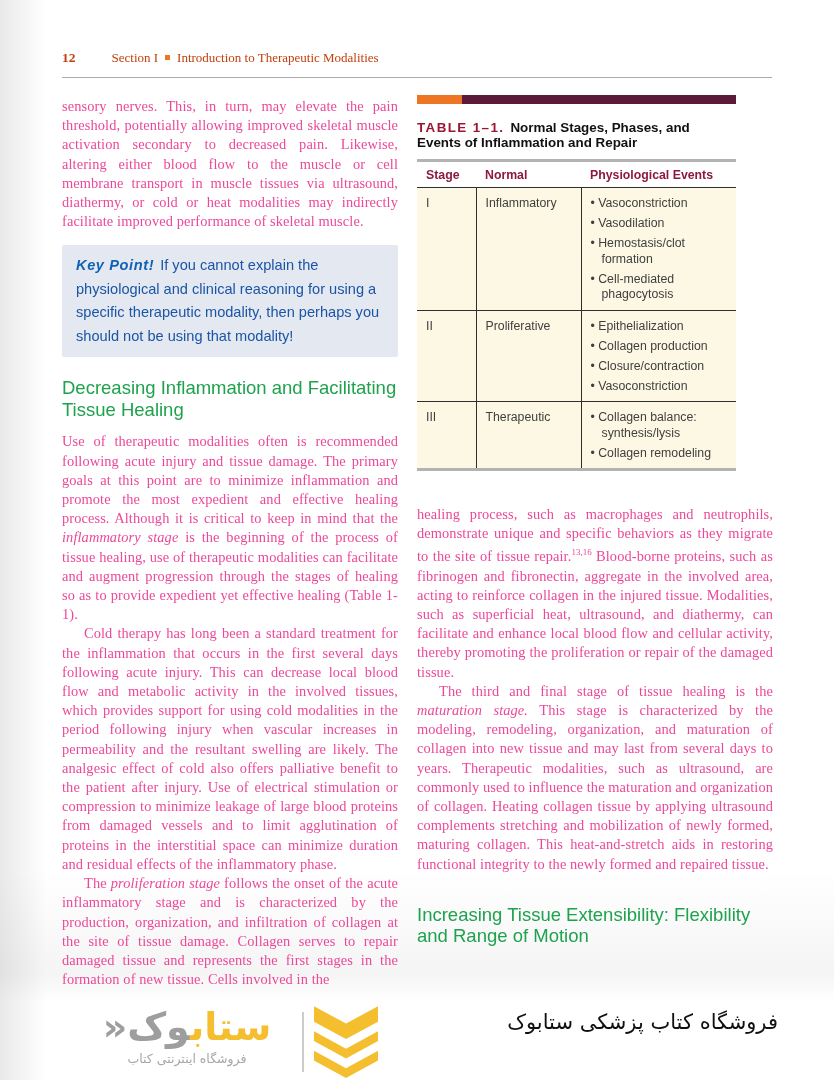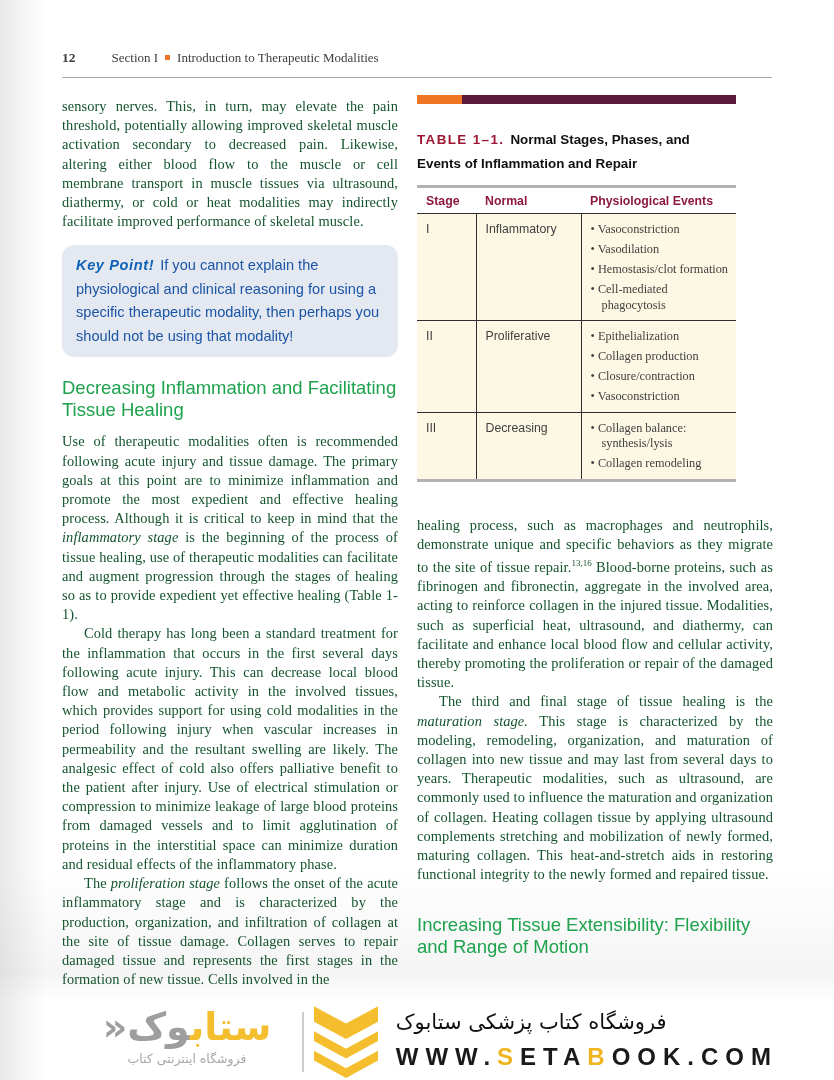--- a/index.html
+++ b/index.html
@@ -7,60 +7,60 @@
     width:834px;height:1080px;position:relative;overflow:hidden;
     background:#ffffff;font-family:"Liberation Serif",serif;
   }
   
   .shade-left{position:absolute;left:0;top:0;width:46px;height:100%;
     background:linear-gradient(to right,rgba(120,120,120,.16),rgba(255,255,255,0));pointer-events:none;}
   .shade-bottom{position:absolute;left:0;top:870px;width:100%;height:132px;
     background:linear-gradient(to bottom,rgba(0,0,0,0),rgba(110,110,110,.07) 78%,rgba(255,255,255,0));pointer-events:none;}
 
   
-  .pagehead{position:absolute;left:62px;top:50px;width:710px;font-size:13px;color:#404040;}
+  .pagehead{position:absolute;left:62px;top:50px;width:710px;font-size:13px;color:#c2410c;}
   .pagehead .pgnum{font-weight:bold;font-size:13.5px;margin-right:36px;}
   .pagehead .sqbullet{display:inline-block;width:5px;height:5px;background:#EE7524;margin:0 7px 2px 7px;}
   .head-rule{position:absolute;left:62px;top:77px;width:710px;height:1px;background:#ababab;}
 
   
   .col{position:absolute;top:97px;}
   .col-left{left:62px;width:336px;}
   .col-right{left:417px;top:95px;width:356px;}
 
-  p.body{font-size:14.4px;line-height:19.2px;text-align:justify;color:#14532d;margin:0;letter-spacing:.1px;}
+  p.body{font-size:14.4px;line-height:19.2px;text-align:justify;color:#ec4899;margin:0;letter-spacing:.1px;}
   p.body i{letter-spacing:.1px;}
   p.indent{text-indent:22px;}
   sup.ref{font-size:9px;vertical-align:6px;letter-spacing:0;}
 
   
-  .keypoint{margin-top:14px;background:#E4E8F1;padding:9px 8px 9px 14px;border-radius:12px;
+  .keypoint{margin-top:14px;background:#E4E8F1;padding:9px 8px 9px 14px;border-radius:2px;
     font-family:"Liberation Sans",sans-serif;font-size:14.6px;line-height:23.5px;color:#1B55A5;text-align:left;}
   .kp-label{font-weight:bold;font-style:italic;color:#0F62B5;letter-spacing:.6px;margin-right:6px;}
 
   h2.green{font-family:"Liberation Sans",sans-serif;font-weight:normal;color:#1FA24D;
     font-size:18.5px;line-height:21.5px;margin:20px 0 12px 0;}
   .col-right h2.green{margin-top:30px;}
 
   
   .tablebox{width:319px;margin-bottom:34px;font-family:"Liberation Sans",sans-serif;}
   .tbar{height:9px;background:#5C1A3B;}
   .tbar-orange{display:block;width:45px;height:9px;background:#EE7524;}
-  .ttitle{margin:24px 0 9px 0;font-size:13.4px;line-height:24px;font-weight:bold;color:#111;}
+  .ttitle{margin:16px 0 9px 0;font-size:13.4px;line-height:15px;font-weight:bold;color:#111;}
   .tlabel{color:#9C1533;letter-spacing:1.4px;margin-right:6px;}
   table.t11{border-collapse:collapse;width:100%;border-bottom:3px solid #b3b3b3;padding-left:36px;}
   table.t11 th{font-size:12.3px;color:#8C1A3F;text-align:left;
     border-top:3px solid #b3b3b3;border-bottom:1px solid #2f2f2f;padding:6px 4px 5px 9px;}
   table.t11 td{background:#FCF8E3;vertical-align:top;border-top:1px solid #2f2f2f;
     font-size:12.3px;color:#3f3f3f;padding:8px 4px 7px 9px;line-height:15.5px;}
   table.t11 td.c2,table.t11 td.c3,table.t11 th.c2,table.t11 th.c3{border-left:1px solid #2f2f2f;}
   table.t11 th.c2,table.t11 th.c3{border-left:none;}
   col.w1{width:59px;}col.w2{width:105px;}col.w3{width:155px;}
   ul.ev{list-style:none;margin:0;padding:0;}
-  ul.ev li{padding-left:11px;text-indent:-11px;margin:0 0 4.5px 0;font-family:Liberation Serif, serif;}
+  ul.ev li{padding-left:11px;text-indent:-11px;margin:0 0 4.5px 0;}
   ul.ev li:last-child{margin-bottom:0;}
   ul.ev li::before{content:"• ";}
 
   
   .f-left{position:absolute;left:70px;top:1006px;width:234px;text-align:center;}
   .f-word{font-family:"DejaVu Sans",sans-serif;font-weight:bold;font-size:38px;line-height:42px;direction:rtl;}
   .w-yellow{color:#F5BE2E;}
   .w-gray{color:#9e9e9e;}
   .f-tag{font-family:"DejaVu Sans",sans-serif;font-size:12.5px;color:#a8a8a8;direction:rtl;margin-top:3px;}
   .f-divider{position:absolute;left:302px;top:1012px;width:2px;height:60px;background:#cccccc;}
@@ -139,21 +139,21 @@
             <ul class="ev">
               <li>Epithelialization</li>
               <li>Collagen production</li>
               <li>Closure/contraction</li>
               <li>Vasoconstriction</li>
             </ul>
           </td>
         </tr>
         <tr>
           <td class="c1">III</td>
-          <td class="c2">Decreasing</td>
+          <td class="c2">Therapeutic</td>
           <td class="c3">
             <ul class="ev">
               <li>Collagen balance: synthesis/lysis</li>
               <li>Collagen remodeling</li>
             </ul>
           </td>
         </tr>
       </tbody>
     </table>
   </div>
@@ -174,14 +174,13 @@
 <div class="f-divider"></div>
 
 <svg class="f-emblem" width="64" height="74" viewBox="0 0 66 76">
   <path d="M0,0 L33,18 L66,0 L66,16 L33,34 L0,16 Z" fill="#F5BE2E"></path>
   <path d="M0,26 L33,44 L66,26 L66,36 L33,54 L0,36 Z" fill="#F5BE2E"></path>
   <path d="M0,46 L33,64 L66,46 L66,56 L33,74 L0,56 Z" fill="#F5BE2E"></path>
 </svg>
 
 <div class="f-right">
   <div class="f-title">فروشگاه کتاب پزشکی ستابوک</div>
-  <div class="f-url"><span>WWW.</span><span class="hl">S</span><span>ETA</span><span class="hl">B</span><span>OOK.COM</span></div>
 </div>
 
 </body></html>

